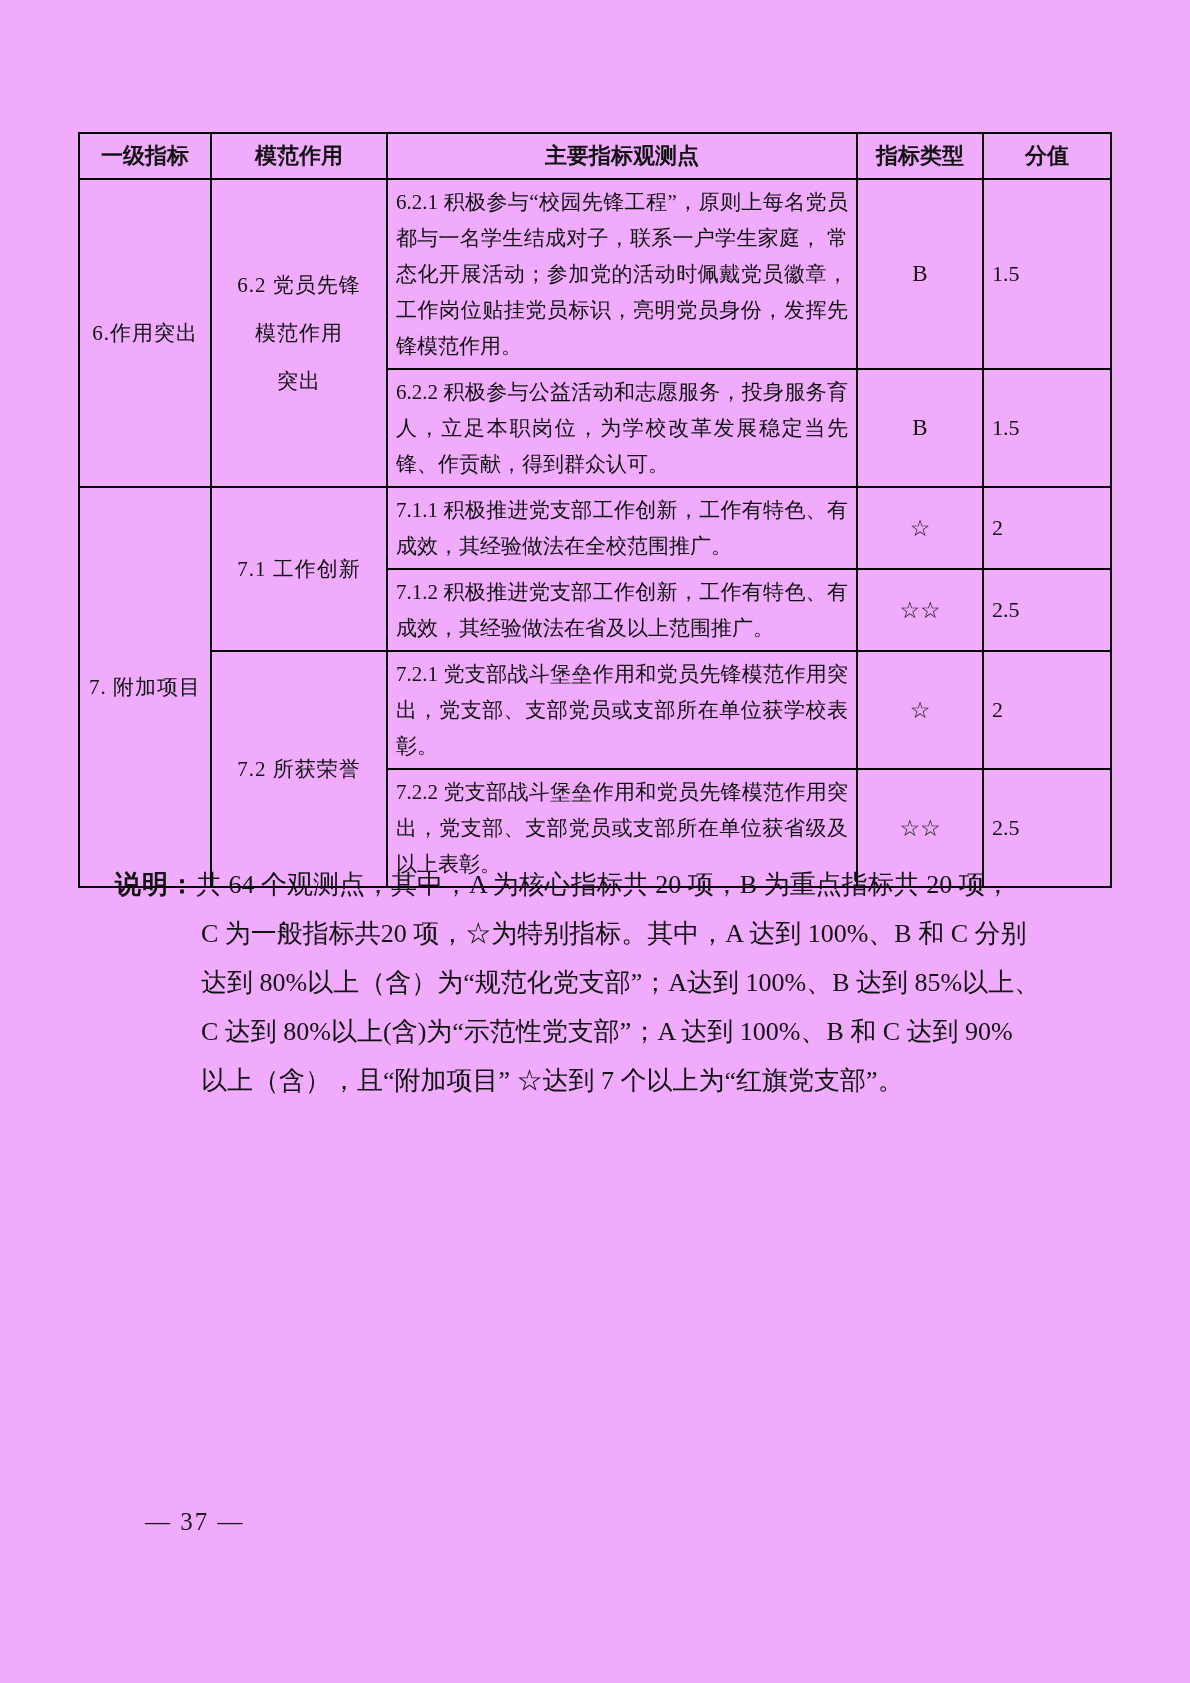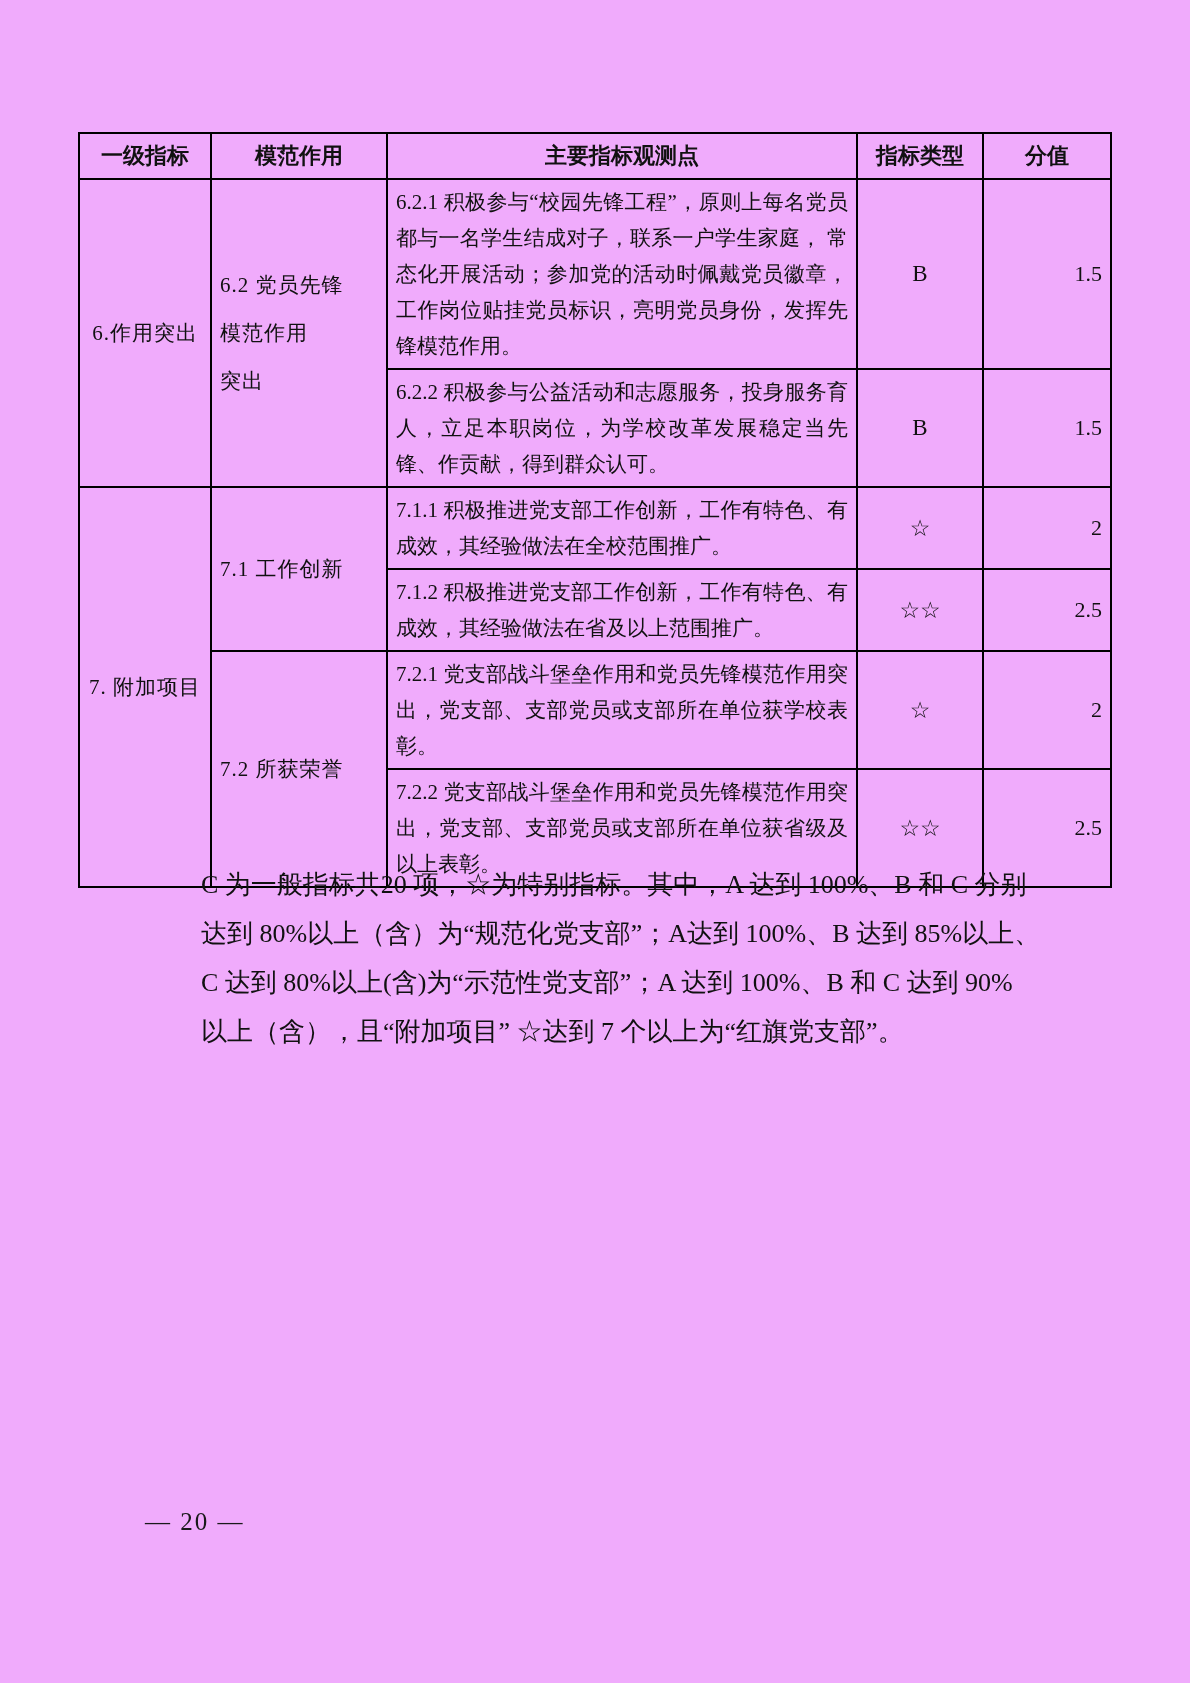--- a/index.html
+++ b/index.html
@@ -42,38 +42,39 @@
     padding: 2px 4px;
   }
   td.c1 {
     font-size: 21px;
     text-align: center;
     letter-spacing: 1px;
     margin-left: 46px;
   }
   td.c2 {
     font-size: 21px;
+    text-align: center;
     white-space: pre-line;
     line-height: 2.3;
     letter-spacing: 1px;
   }
   td.c3 {
     font-size: 21px;
     line-height: 36px;
     text-align: justify;
     text-justify: inter-ideograph;
     padding: 6px 9px;
   }
   td.c4 {
     font-size: 23px;
     text-align: center;
   }
   td.c5 {
     font-size: 22px;
-    text-align: right;
+    text-align: left;
   }
   tr.h168 { height: 168px; }
   tr.h116 { height: 116px; }
   tr.h80  { height: 80px; }
   tr.h106 { height: 106px; }
 
   
   .note {
     position: absolute;
     left: 115px;
@@ -161,21 +162,24 @@
       </tr>
       <tr class="h106">
         <td class="c3">7.2.2 党支部战斗堡垒作用和党员先锋模范作用突出，党支部、支部党员或支部所在单位获省级及以上表彰。</td>
         <td class="c4">☆☆</td>
         <td class="c5">2.5</td>
       </tr>
     </tbody>
   </table>
 
   <div class="note">
+    <div class="note-line">
+      <span class="note-label">说明：</span><span>共 64 个观测点，其中，A 为核心指标共 20 项，B 为重点指标共 20 项，</span>
+    </div>
     <div class="note-line cont">C 为一般指标共20 项，☆为特别指标。其中，A 达到 100%、B 和 C 分别</div>
     <div class="note-line cont">达到 80%以上（含）为“规范化党支部”；A达到 100%、B 达到 85%以上、</div>
     <div class="note-line cont">C 达到 80%以上(含)为“示范性党支部”；A 达到 100%、B 和 C 达到 90%</div>
     <div class="note-line cont">以上（含），且“附加项目” ☆达到 7 个以上为“红旗党支部”。</div>
   </div>
 
-  <div class="page-number">— 20 —</div>
+  <div class="page-number">— 37 —</div>
 
 </div>
 
 </body></html>

